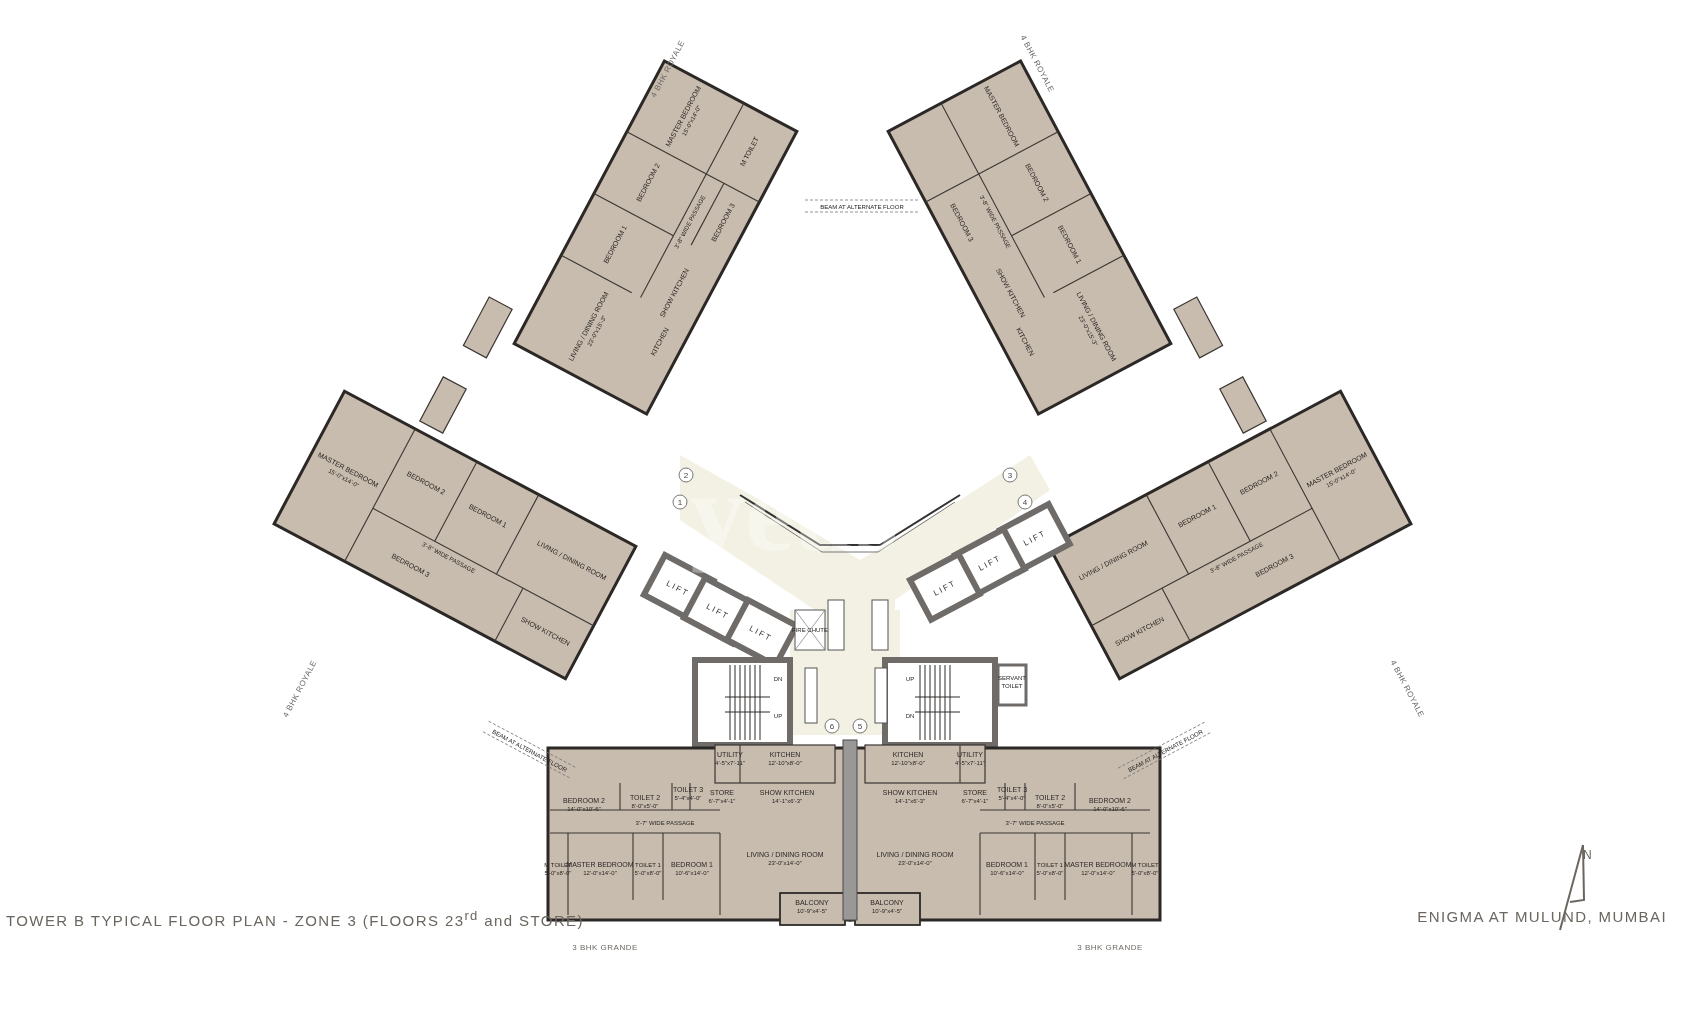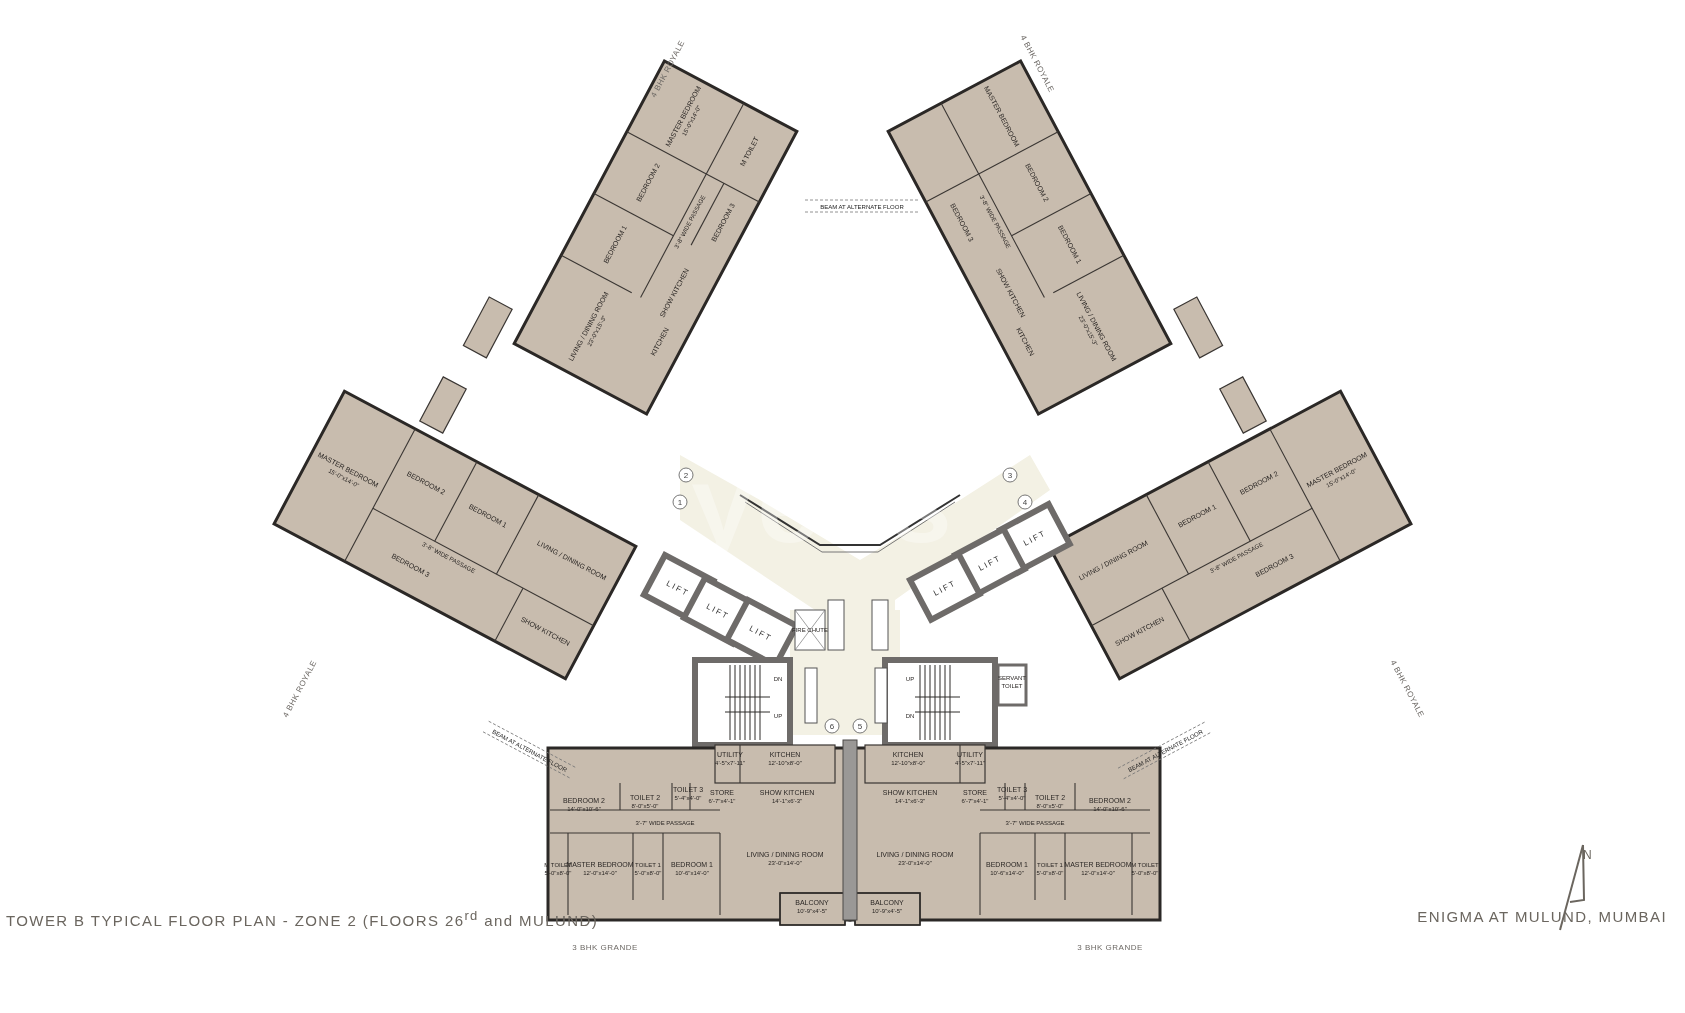--- a/index.html
+++ b/index.html
@@ -19,21 +19,21 @@
   .unit-lbl { font-family:"Liberation Sans", sans-serif; font-size:8px; fill:#6d6965; text-anchor:middle; letter-spacing:0.5px; }
   .beam { stroke:#777; stroke-width:0.8; stroke-dasharray:3 2; fill:none; }
   .beam-lbl { font-family:"Liberation Sans", sans-serif; font-size:6px; fill:#222; text-anchor:middle; }
   .grid-c { fill:#fff; stroke:#555; stroke-width:0.8; }
   .grid-t { font-family:"Liberation Sans", sans-serif; font-size:8px; fill:#444; text-anchor:middle; }
   .footer-left { position:absolute; left:6px; top:908px; font-size:15px; letter-spacing:1.4px; color:#6b665f; font-family:"Liberation Sans", sans-serif; }
   .footer-left sup { font-size:13px; }
   .footer-right { position:absolute; right:18px; top:908px; font-size:15px; letter-spacing:1.4px; color:#6b665f; font-family:"Liberation Sans", sans-serif; }
   .north { position:absolute; left:1548px; top:840px; width:40px; height:100px; }
   .north-n { position:absolute; left:1583px; top:848px; font-size:12px; color:#6b665f; font-family:"Liberation Sans", sans-serif; }
-  .watermark { position:absolute; left:690px; top:450px; font-size:110px; font-weight:bold; color:rgba(255,255,255,0.35); font-family:Liberation Mono, monospace; pointer-events:none; }
+  .watermark { position:absolute; left:690px; top:450px; font-size:110px; font-weight:bold; color:rgba(255,255,255,0.35); font-family:Liberation Serif, serif; pointer-events:none; }
 </style>
 </head>
 <body>
 
 <svg id="plan" viewBox="0 0 1685 1013" xmlns="http://www.w3.org/2000/svg">
 
   <g>
     <polygon class="lobby" points="680,455 760,500 860,560 960,500 1030,455 1050,490 895,600 895,720 815,720 815,610 680,520"></polygon>
     <polygon class="lobby" points="790,610 900,610 900,735 790,735"></polygon>
   </g>
@@ -341,20 +341,20 @@
   <text class="unit-lbl" x="670" y="70" transform="rotate(-62 670 70)">4 BHK ROYALE</text>
   <text class="unit-lbl" x="1035" y="65" transform="rotate(62 1035 65)">4 BHK ROYALE</text>
   <text class="unit-lbl" x="302" y="690" transform="rotate(-62 302 690)">4 BHK ROYALE</text>
   <text class="unit-lbl" x="1405" y="690" transform="rotate(62 1405 690)">4 BHK ROYALE</text>
   <text class="unit-lbl" x="605" y="950">3 BHK GRANDE</text>
   <text class="unit-lbl" x="1110" y="950">3 BHK GRANDE</text>
 </svg>
 
 <div class="watermark">yeus</div>
 
-<div class="footer-left"><span>TOWER B TYPICAL FLOOR PLAN - ZONE 2 (FLOORS 26</span><sup>rd</sup><span> and MULUND)</span></div>
+<div class="footer-left"><span>TOWER B TYPICAL FLOOR PLAN - ZONE 3 (FLOORS 23</span><sup>rd</sup><span> and STORE)</span></div>
 <div class="footer-right">ENIGMA AT MULUND, MUMBAI</div>
 
 <div class="north-n">N</div>
 <svg class="north" viewBox="0 0 40 100">
   <polyline points="35,5 36,60 22,62" fill="none" stroke="#6b665f" stroke-width="2"></polyline>
   <line x1="35" y1="5" x2="12" y2="90" stroke="#6b665f" stroke-width="2"></line>
 </svg>
 
 </body></html>

